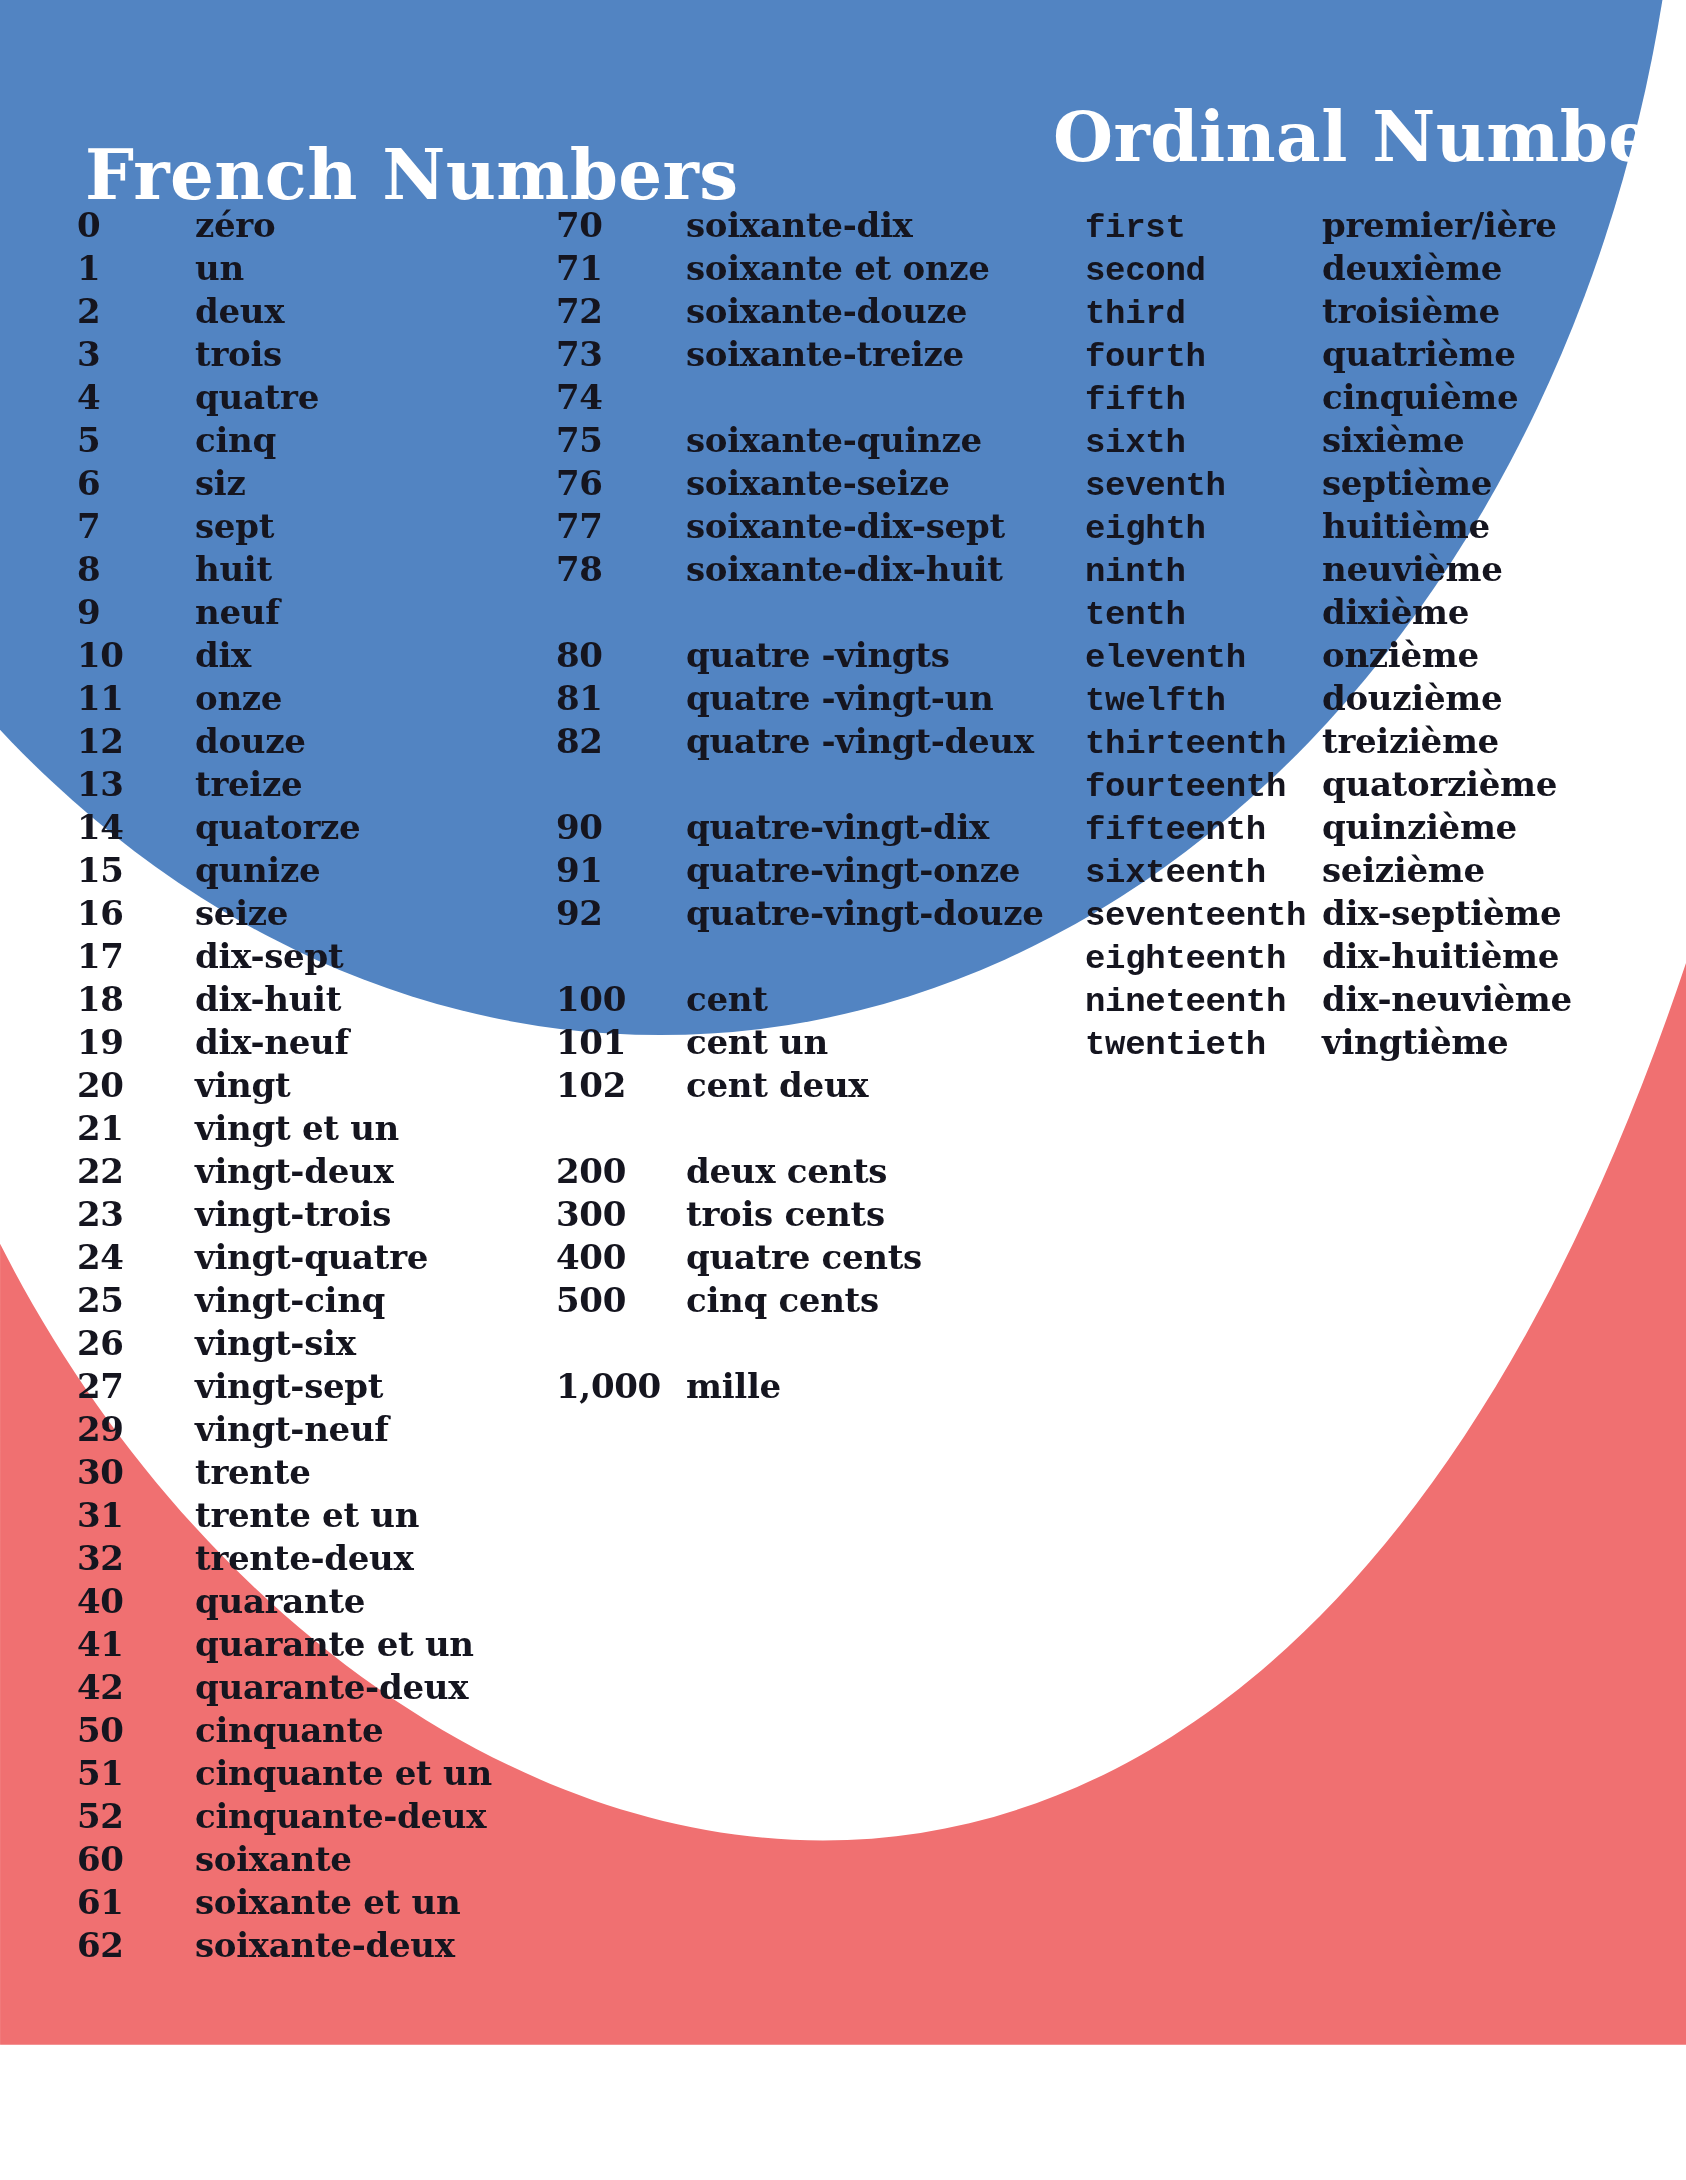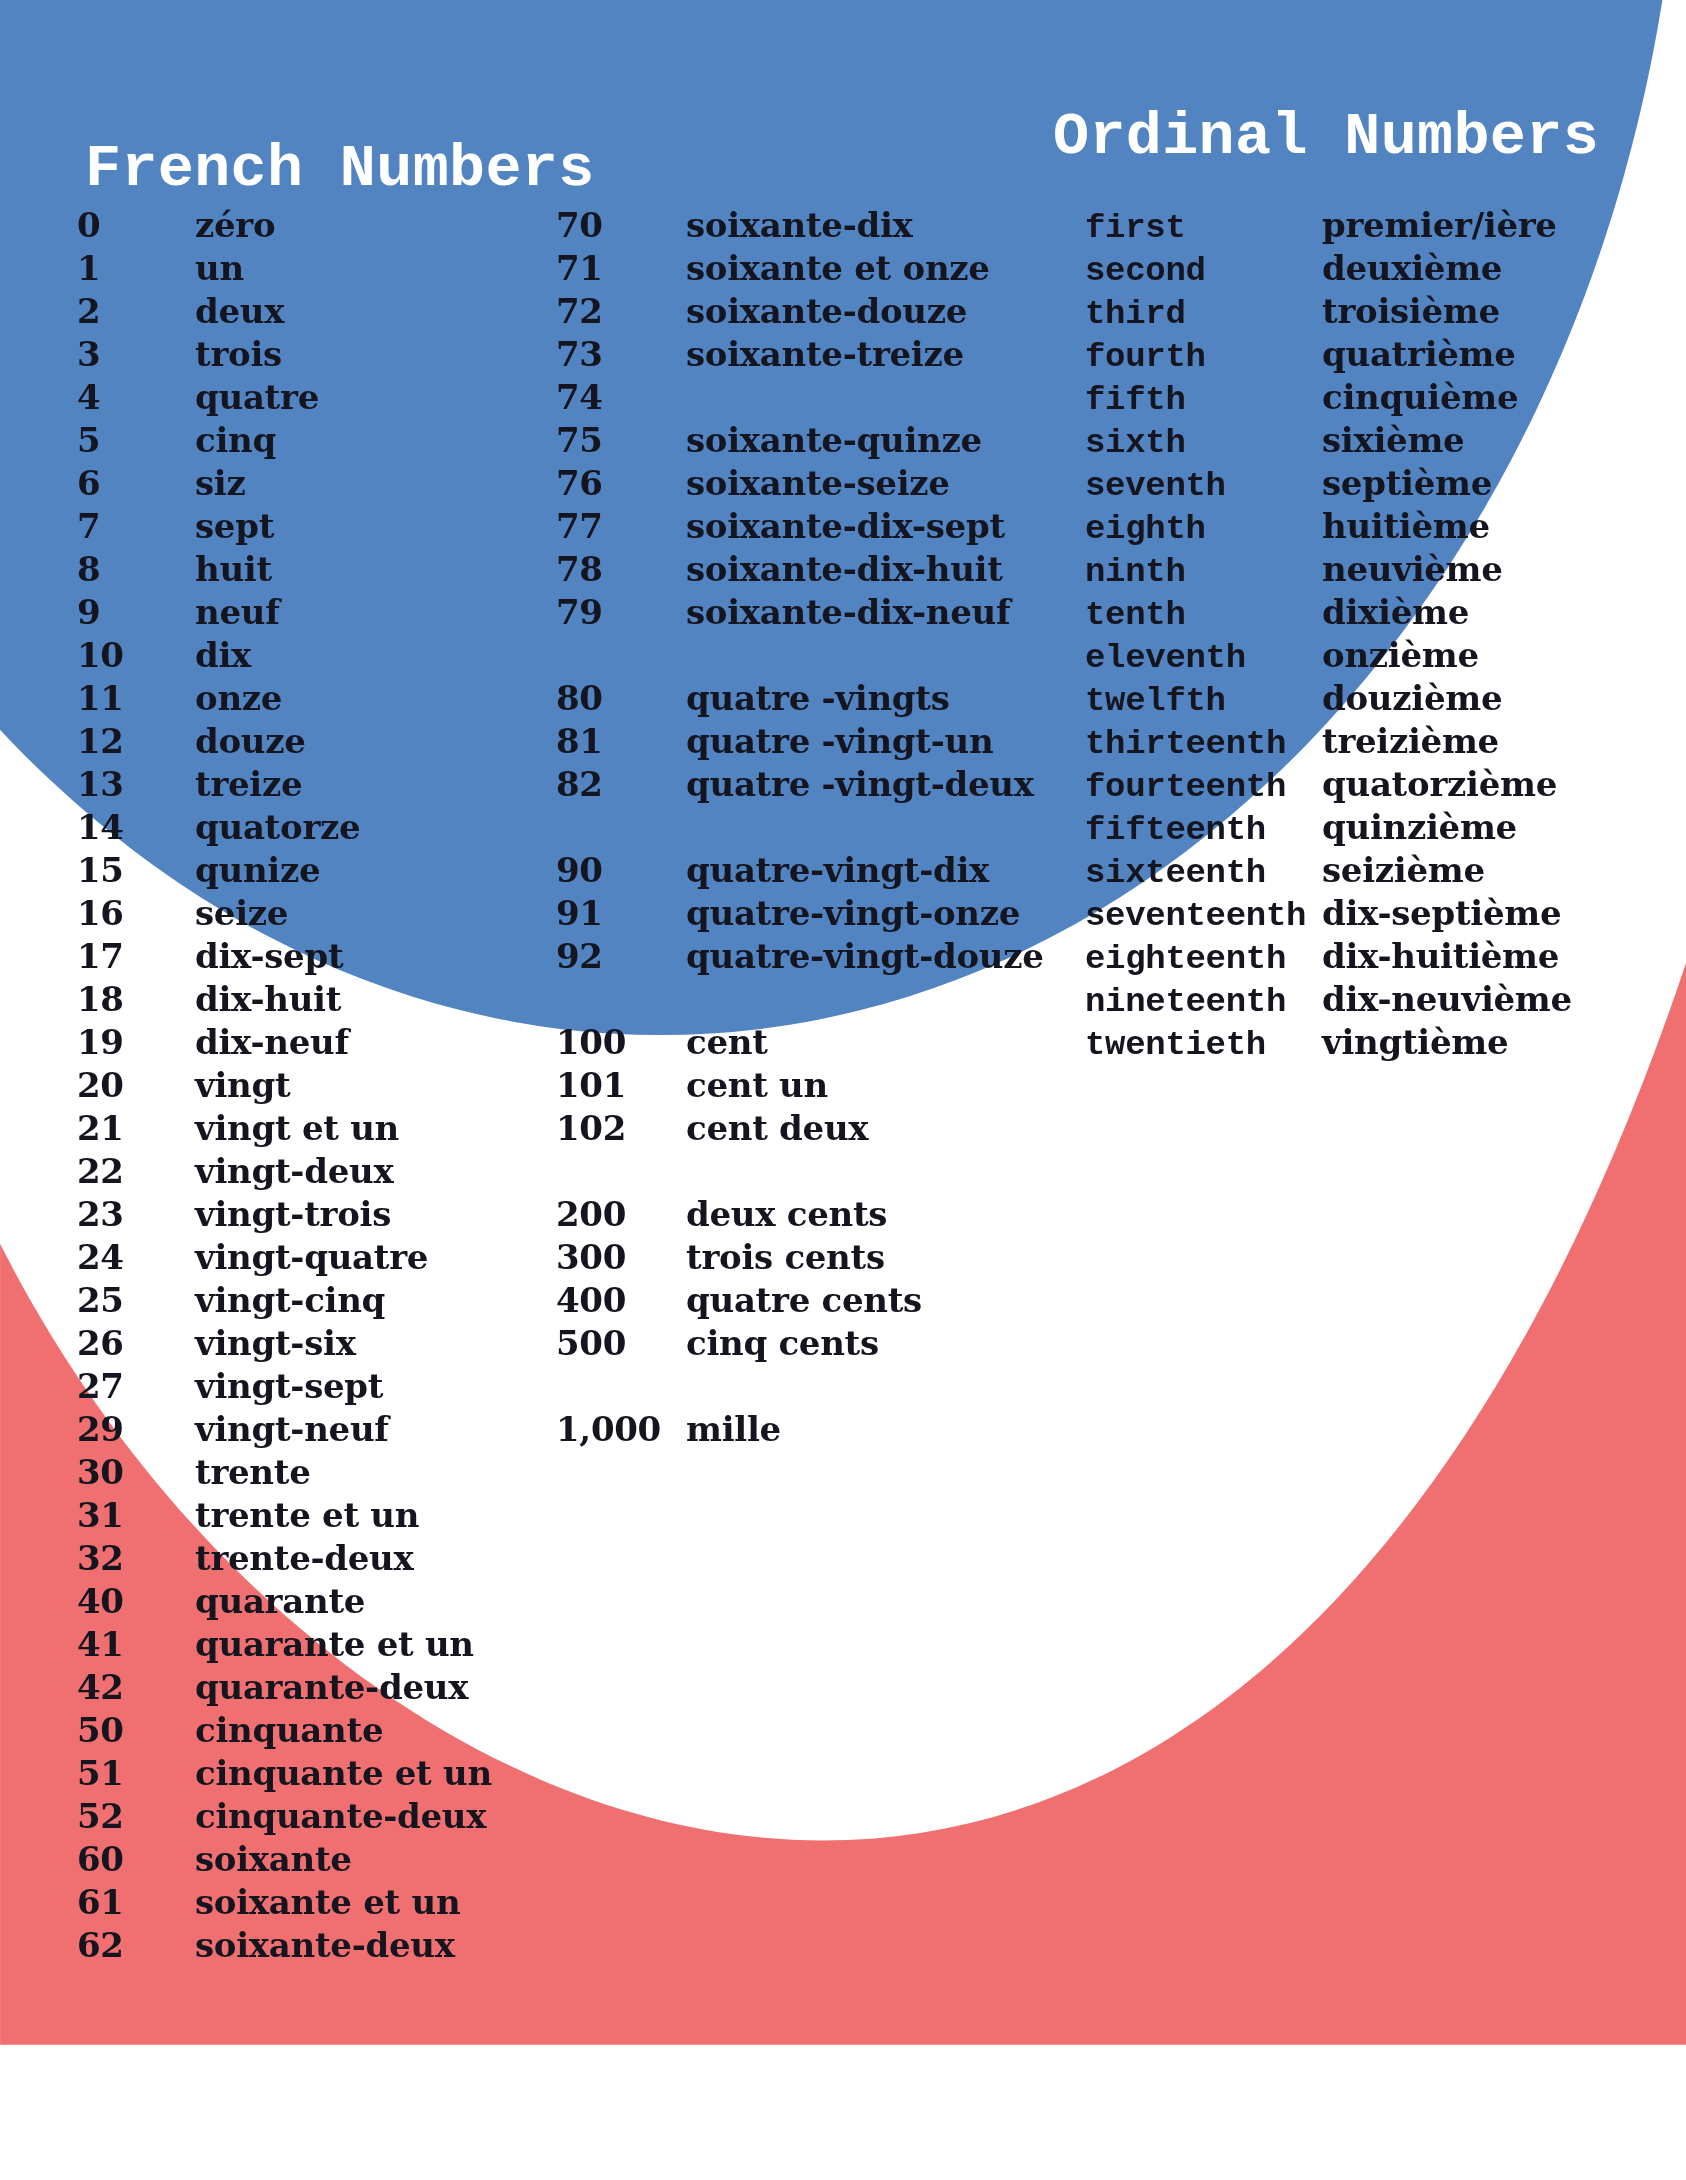--- a/index.html
+++ b/index.html
@@ -14,26 +14,25 @@
     font-weight: bold;
   }
   .bg-svg {
     position: absolute;
     inset: 0;
     z-index: 0;
   }
   .layer { position: absolute; z-index: 1; }
   .page-title {
     position: absolute;
-    font-size: 60px;
+    font-size: 69px;
     line-height: 68px;
     letter-spacing: 0.4px;
     color: var(--title, #fff);
     white-space: nowrap;
-    font-family: Liberation Mono, monospace;
   }
   .title-left  { left: 85px;  top: 95px; }
   .title-right { left: 1053px; top: 95px; margin-top: 8px; }
 
   .num-col { position: absolute; top: 204px; }
   .col1 { left: 77px;   width: 494px; }
   .col2 { left: 556px;  width: 528px; }
   .col3 { left: 1085px; width: 545px; }
 
   .row {
@@ -264,24 +263,20 @@
     </div>
       <div class="row">
       <span class="cell-num">77</span>
       <span class="cell-word">soixante-dix-sept</span>
     </div>
       <div class="row">
       <span class="cell-num">78</span>
       <span class="cell-word">soixante-dix-huit</span>
     </div>
       <div class="row">
-      <span class="cell-num">79</span>
-      <span class="cell-word">soixante-dix-neuf</span>
-    </div>
-      <div class="row">
       <span class="cell-num"></span>
       <span class="cell-word"></span>
     </div>
       <div class="row">
       <span class="cell-num">80</span>
       <span class="cell-word">quatre -vingts</span>
     </div>
       <div class="row">
       <span class="cell-num">81</span>
       <span class="cell-word">quatre -vingt-un</span>

